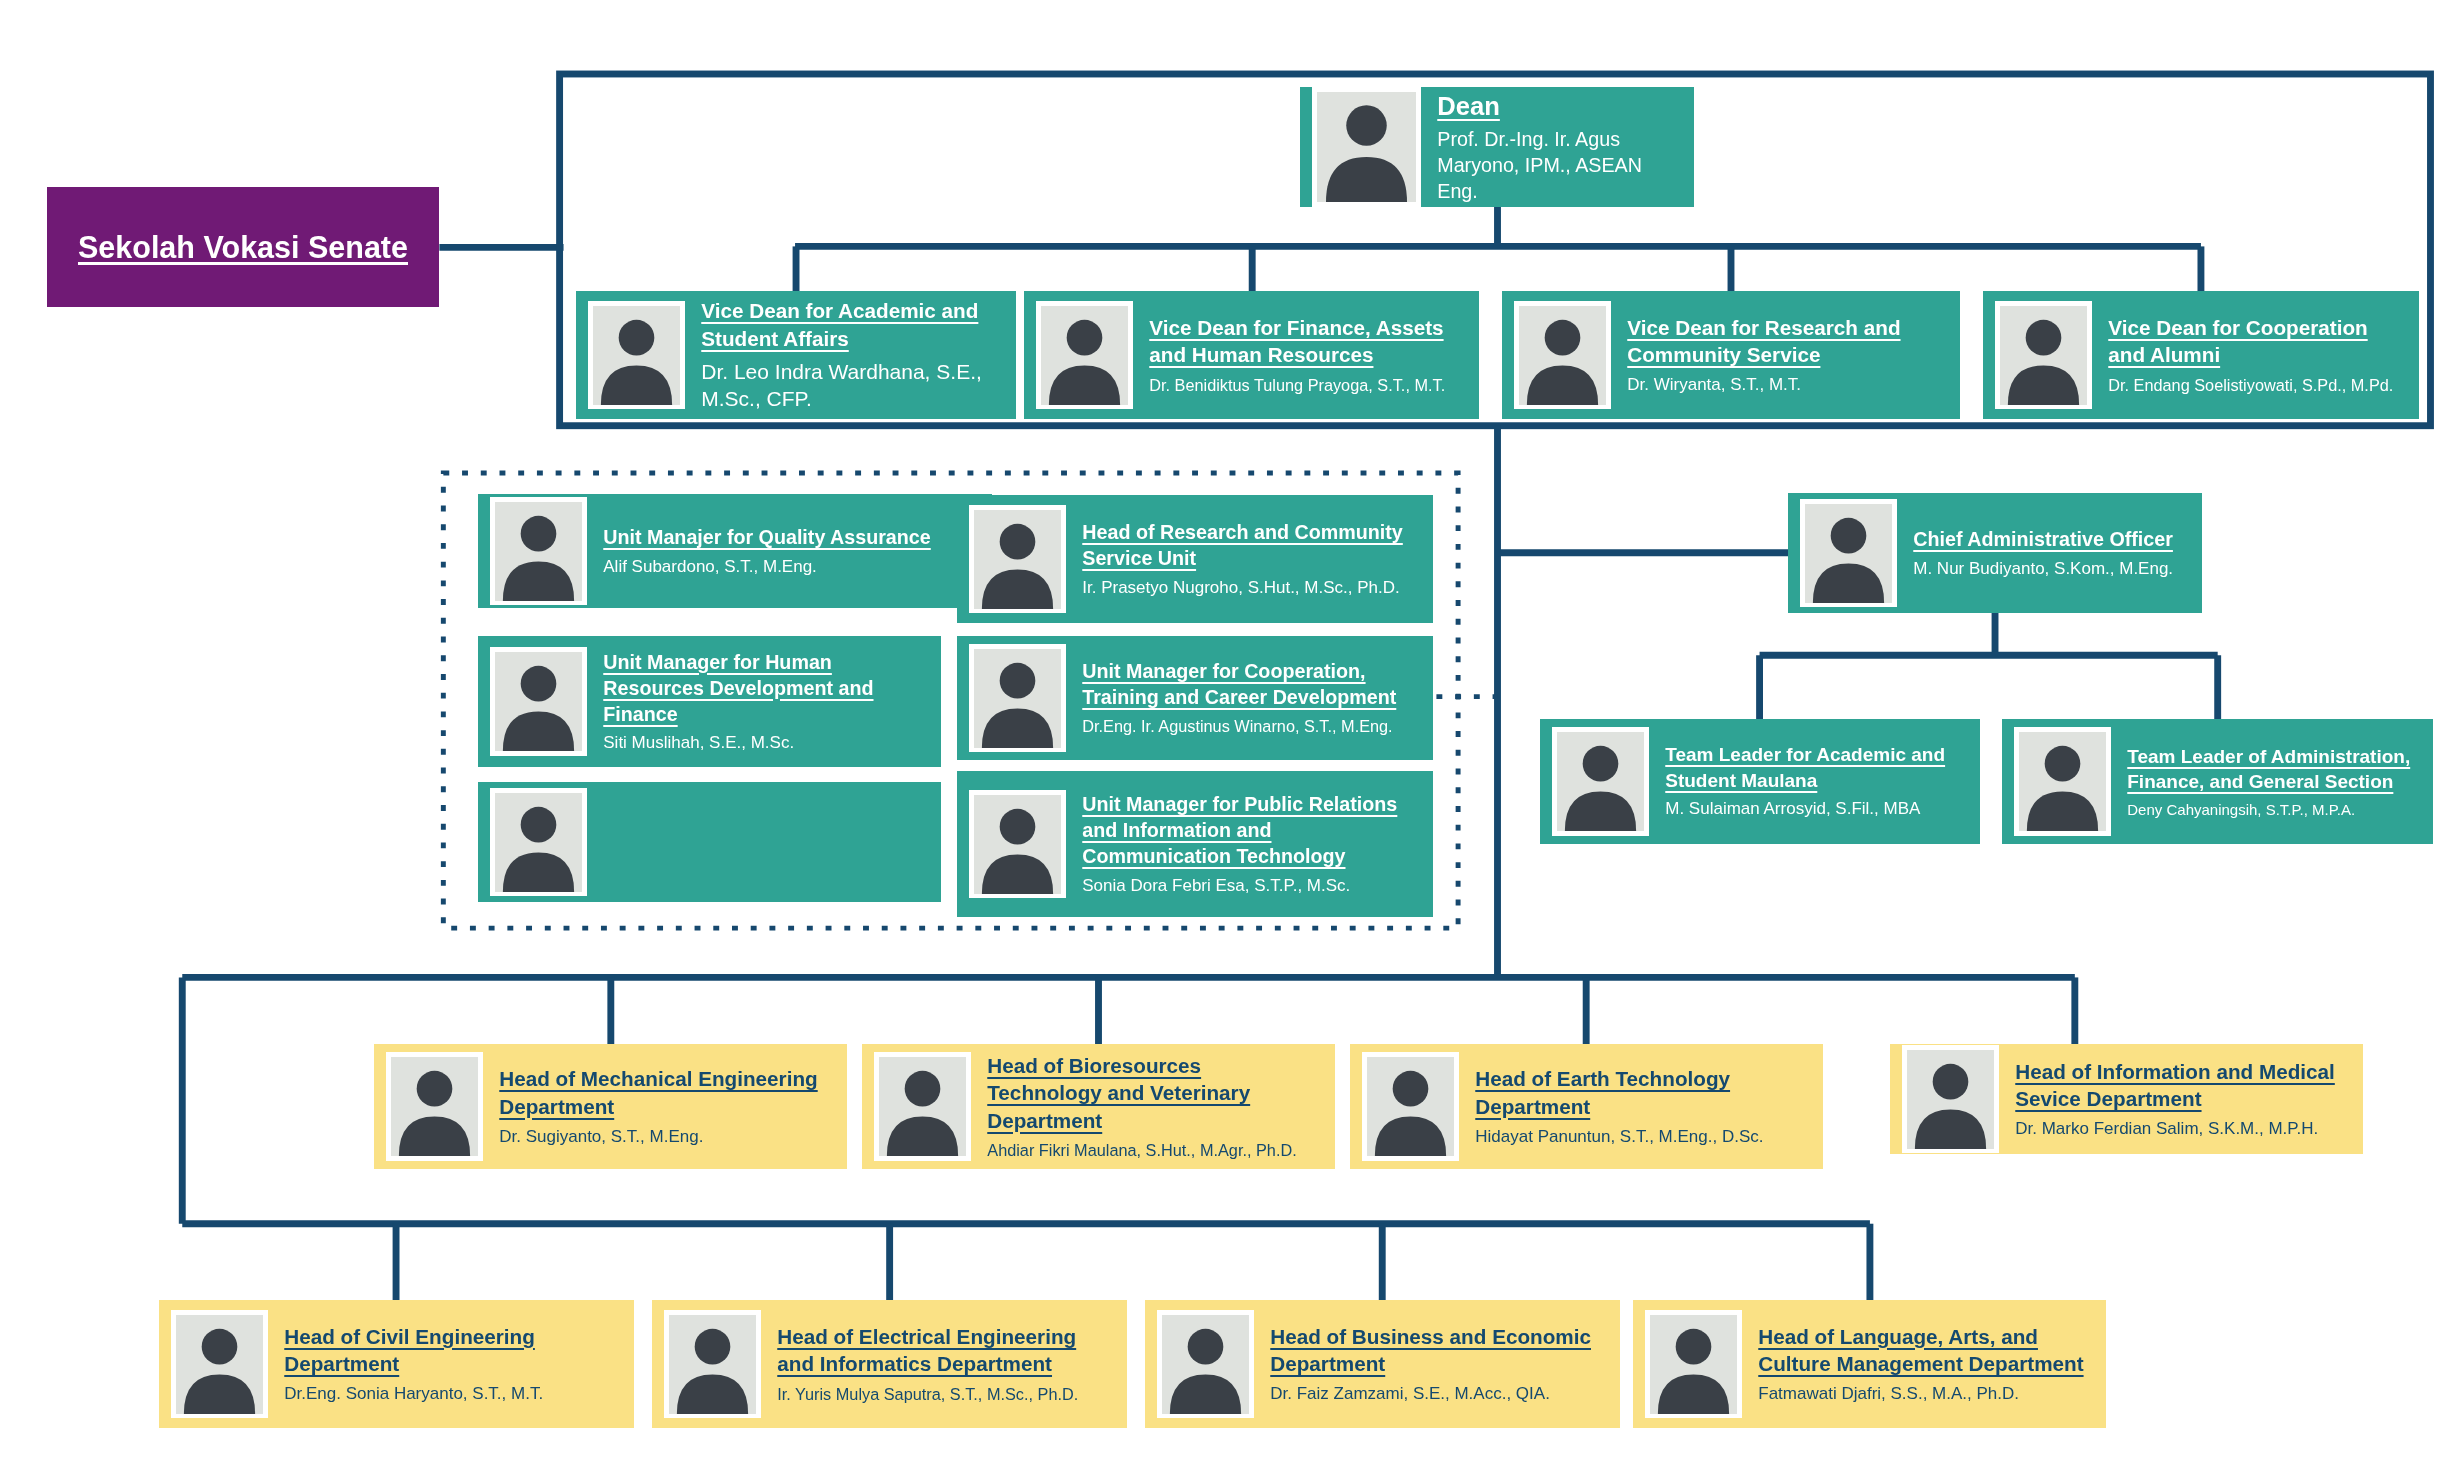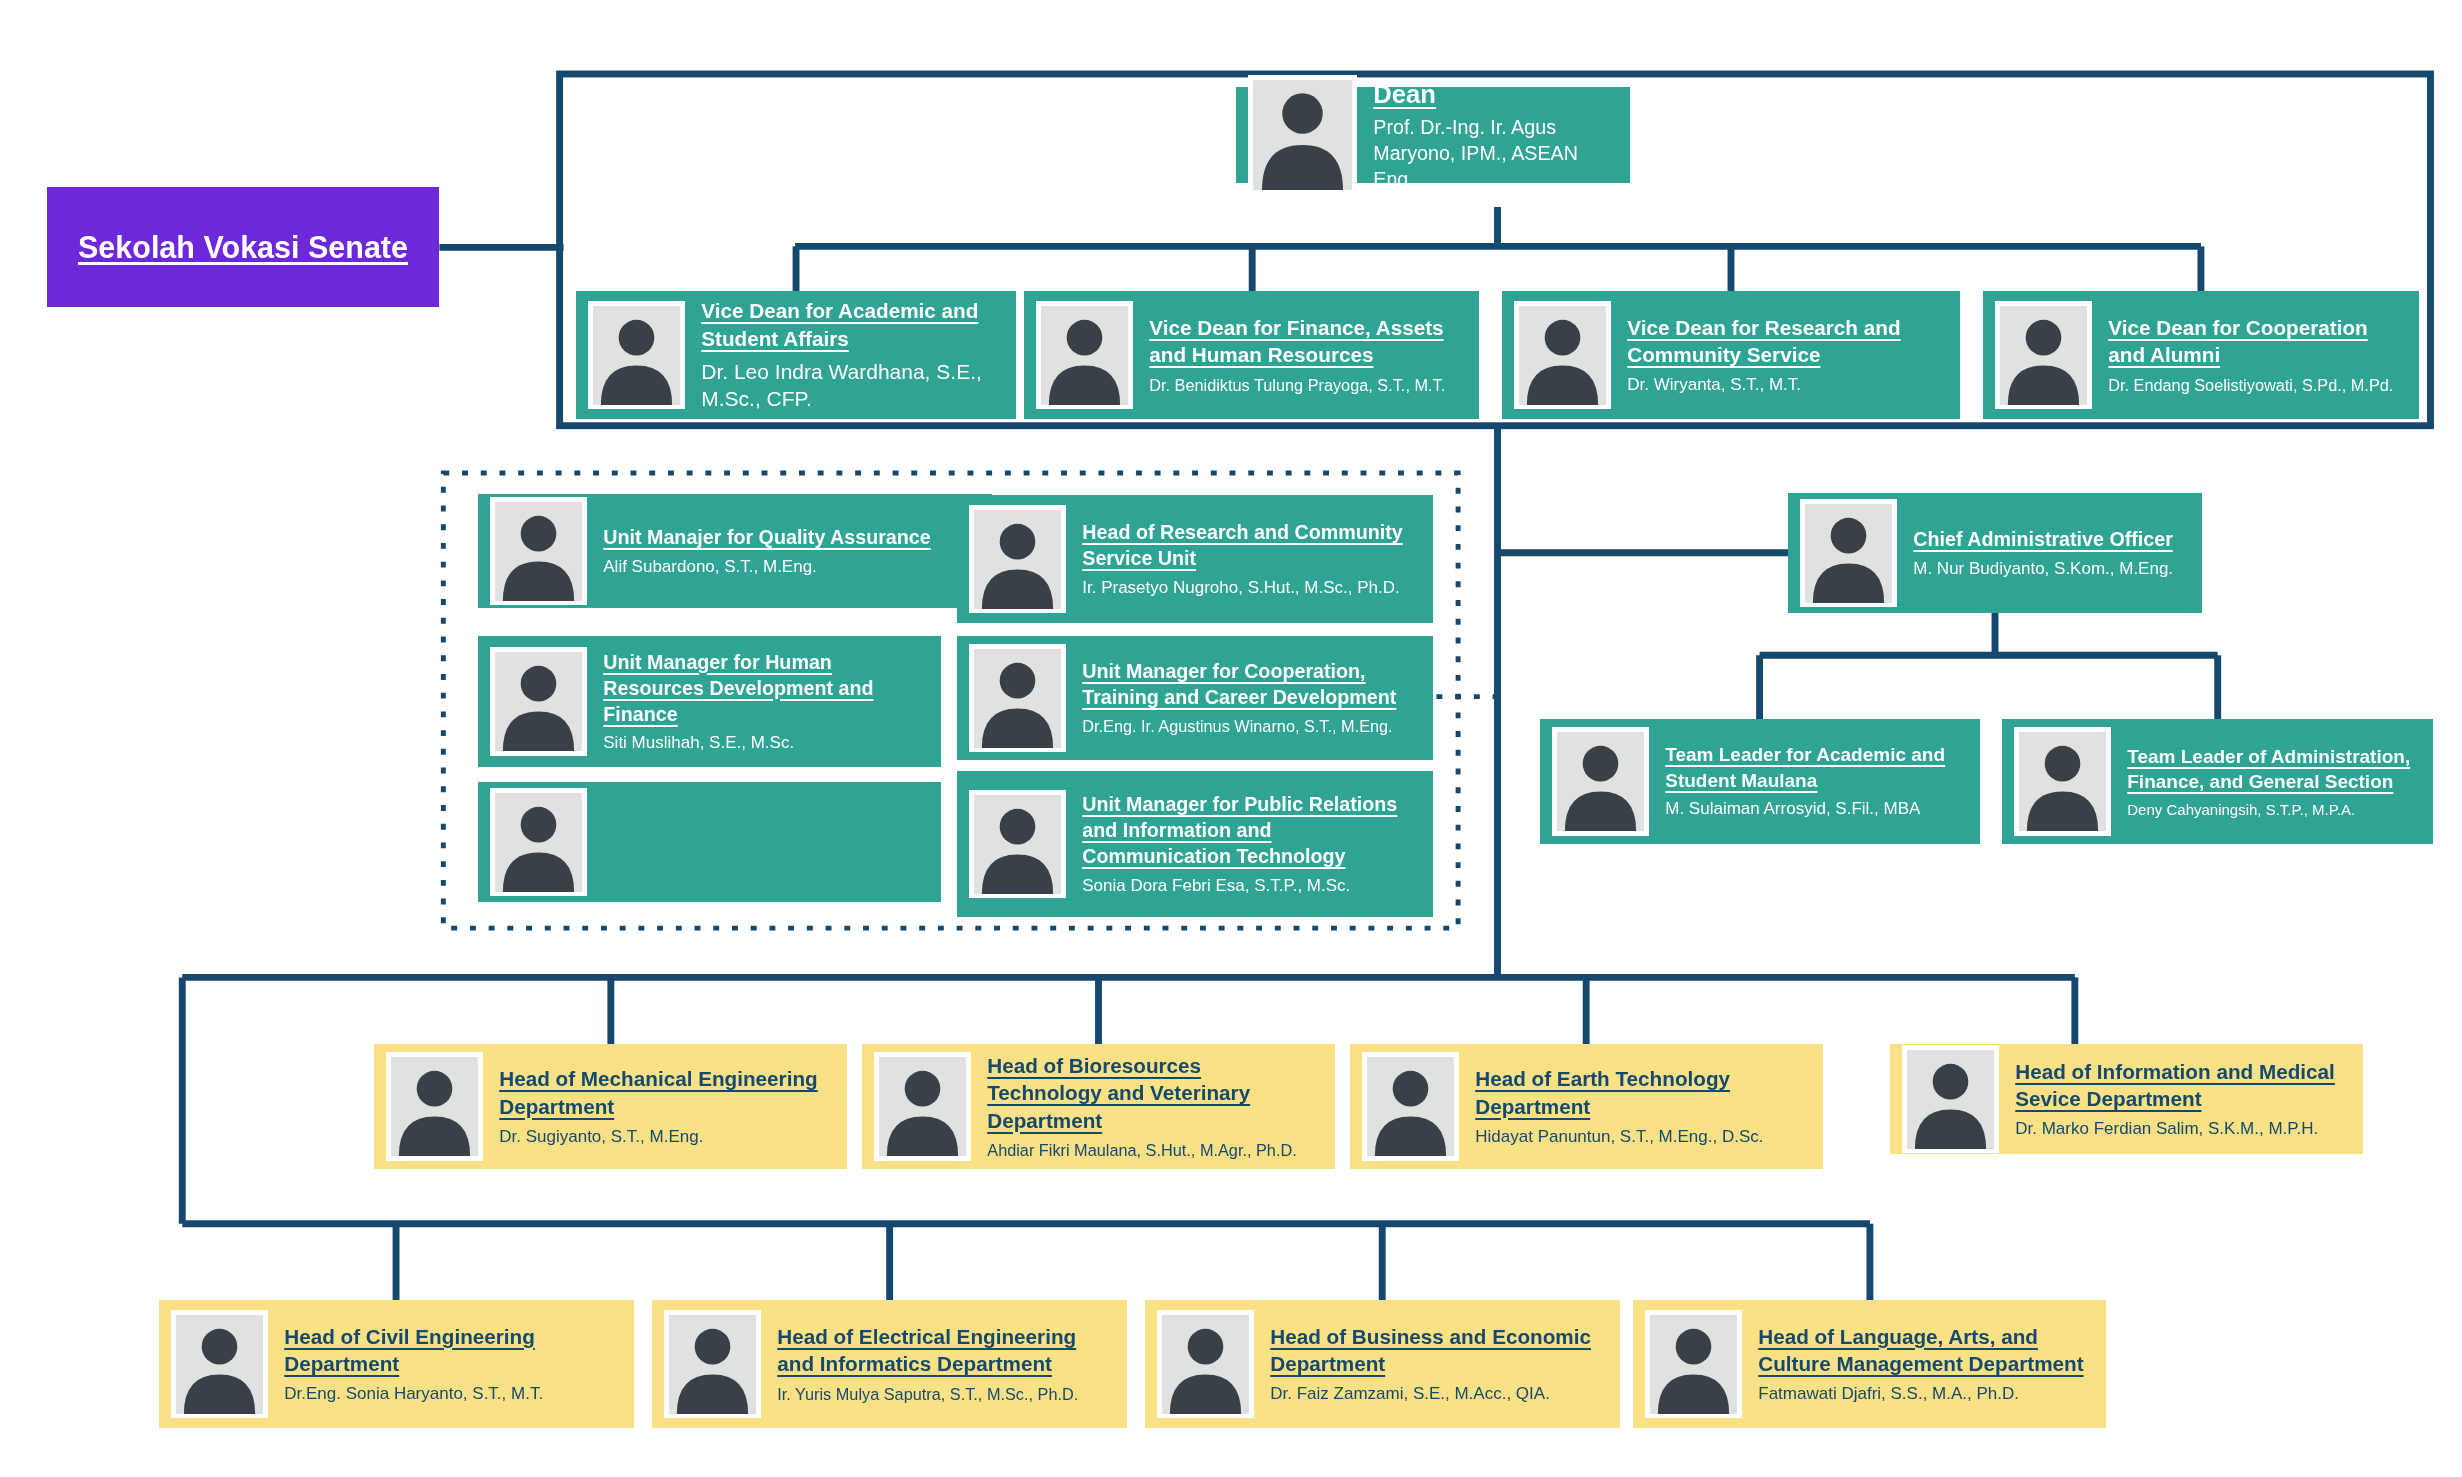--- a/index.html
+++ b/index.html
@@ -21,21 +21,21 @@
   .t {
     font-weight:bold; font-size:20.7px; line-height:1.32;
     text-decoration:underline; text-decoration-thickness:2px; text-underline-offset:3.9px;
   }
   .n { font-size:17px; line-height:1.3; margin-top:5.9px; }
   .dean .t { font-size:25.6px; }
   .dean .n { font-size:19.7px; margin-top:3.9px; }
   .small-t .t { font-size:19.7px; }
   .tl .t { font-size:19px; }
   .card-senate {
-    position:absolute; background:#6d28d9; color:#ffffff;
+    position:absolute; background:#701a75; color:#ffffff;
     display:flex; align-items:center; justify-content:center; text-align:center;
     box-sizing:border-box; padding:7.9px;
   }
   .card-senate .t { font-size:30.5px; line-height:1.45; text-decoration-thickness:3px; }
 </style>
 </head>
 <body>
 
 <svg class="connectors" viewBox="0 0 2500 1500">
   <g stroke="#16486E" stroke-width="7" fill="none">
@@ -77,21 +77,21 @@
 
     <rect x="450" y="480" width="1030" height="462" stroke-width="5" stroke-dasharray="6 13"></rect>
     <path d="M1458 707 H1520" stroke-width="5" stroke-dasharray="6 13"></path>
   </g>
 </svg>
 
 <div class="card-senate" style="left:47px; top:187px; width:392px; height:120px">
   <div class="t">Sekolah Vokasi Senate</div>
 </div>
 
-<div class="card teal dean" style="left:1236px; top:87px; width:394px; height:96px">
+<div class="card teal dean" style="left:1300px; top:87px; width:394px; height:120px">
   <div class="photo">
       <span class="ph-inner"><svg viewBox="0 0 44 50" width="100%" height="100%" preserveAspectRatio="xMidYMax slice">
           <circle cx="22" cy="16" r="9" fill="#3a4047"></circle>
           <path d="M4 50 Q4 30 22 30 Q40 30 40 50 Z" fill="#3a4047"></path>
         </svg></span>
     </div>
   <div class="txt">
     <div class="t">Dean</div>
     <div class="n">Prof. Dr.-Ing. Ir. Agus Maryono, IPM., ASEAN Eng.</div>
   </div>

